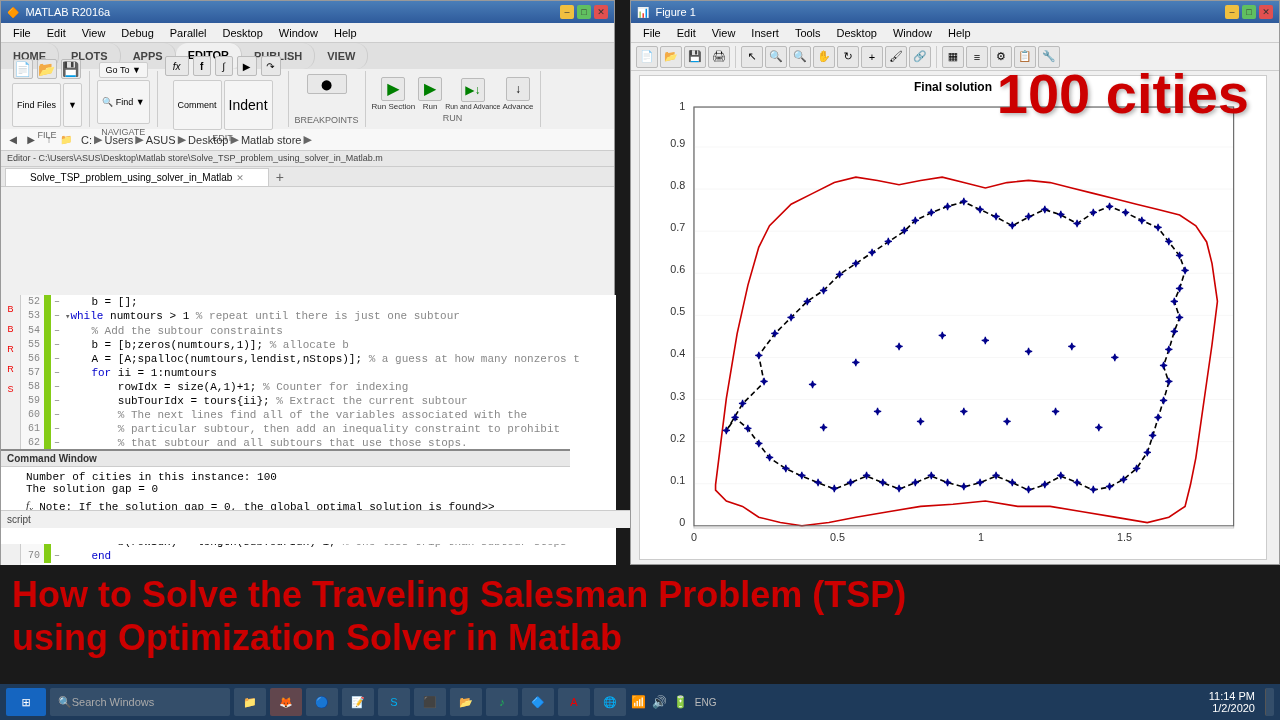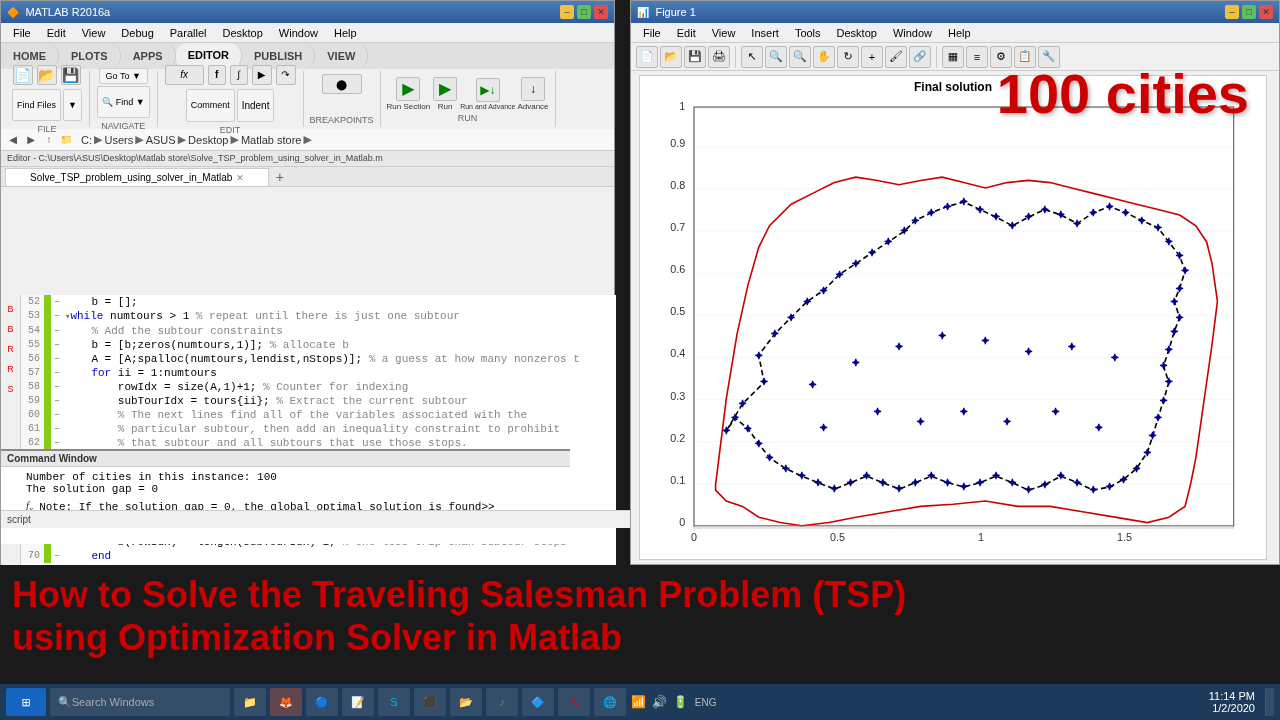--- a/index.html
+++ b/index.html
@@ -20,21 +20,21 @@
 
     
     .matlab-menubar { height: 20px; background: #f0f0f0; display: flex; align-items: center; border-bottom: 1px solid #ccc; font-size: 11px; padding: 0 4px; }
     .menu-item { padding: 0 8px; cursor: pointer; height: 100%; display: flex; align-items: center; }
     .toolbar-tabs { display: flex; height: 26px; background: #e0e0e0; }
     .toolbar-tab { padding: 0 12px; display: flex; align-items: center; font-size: 11px; font-weight: bold; cursor: pointer; color: #444; border-right: 1px solid #ccc; border-radius: 12px; }
     .toolbar-tab.active { background: #f0f0f0; color: #000; border-bottom: 2px solid #f0f0f0; }
     .toolbar-row { display: flex; align-items: center; padding: 2px 4px; height: 60px; }
     .toolbar-group { display: flex; flex-direction: column; align-items: center; padding: 2px 6px; border-right: 1px solid #ccc; height: 56px; justify-content: center; }
     .toolbar-group-label { font-size: 9px; color: #666; margin-top: 2px; }
-    .toolbar-btn { background: #f5f5f5; border: 1px solid #ccc; border-radius: 2px; padding: 10px 4px; font-size: 10px; cursor: pointer; display: flex; align-items: center; margin: 1px; }
+    .toolbar-btn { background: #f5f5f5; border: 1px solid #ccc; border-radius: 2px; padding: 16px 4px; font-size: 10px; cursor: pointer; display: flex; align-items: center; margin: 1px; }
     .toolbar-btn-icon { width: 20px; height: 20px; background: #e8e8e8; border: 1px solid #bbb; border-radius: 2px; margin: 1px; display: flex; align-items: center; justify-content: center; font-size: 11px; cursor: pointer; }
 
     
     .nav-bar { height: 22px; background: #f8f8f8; border-bottom: 1px solid #ccc; display: flex; align-items: center; padding: 0 4px; font-size: 11px; }
     .nav-btn { width: 16px; height: 16px; display: flex; align-items: center; justify-content: center; cursor: pointer; margin-right: 2px; font-size: 10px; color: #555; }
     .nav-path { display: flex; align-items: center; font-size: 11px; color: #333; margin-left: 4px; }
     .nav-sep { margin: 0 2px; color: #666; }
 
     
     .editor-tabs { height: 20px; background: #e8e8e8; display: flex; align-items: flex-end; border-bottom: 1px solid #ccc; padding-left: 4px; }
@@ -147,29 +147,29 @@
           <div class="toolbar-btn" style="font-size:9px; padding:2px 6px;">Go To ▼</div>
         </div>
         <div style="display:flex; margin-top:0;">
           <div class="toolbar-btn" style="font-size:9px;">🔍 Find ▼</div>
         </div>
         <div class="toolbar-group-label">NAVIGATE</div>
       </div>
 
       <div class="toolbar-group">
         <div style="display:flex; align-items:center; gap:2px;">
-          <div class="toolbar-btn-icon" style="font-size:10px; font-style:italic; width:39px;">fx</div>
+          <div class="toolbar-btn-icon" style="font-size:10px; font-style:italic; width:24px;">fx</div>
           <div class="toolbar-btn-icon" style="font-size:10px; font-weight:bold; width:18px;">f</div>
           <div class="toolbar-btn-icon" style="font-size:10px; width:18px;">∫</div>
           <div class="toolbar-btn-icon" style="font-size:10px;">▶</div>
           <div class="toolbar-btn-icon" style="font-size:10px;">↷</div>
         </div>
         <div style="display:flex; margin-top:2px;">
           <div class="toolbar-btn" style="font-size:9px;">Comment</div>
-          <div class="toolbar-btn" style="font-size:10px;text-align:right;">Indent</div>
+          <div class="toolbar-btn" style="font-size:14px;text-align:right;">Indent</div>
         </div>
         <div class="toolbar-group-label" style="font-size:9px; color:#666;">EDIT</div>
       </div>
 
       <div class="toolbar-group">
         <div style="display:flex; align-items:center;">
           <div class="toolbar-btn-icon" style="font-size:10px; width:40px;">⬤</div>
         </div>
         <div class="toolbar-group-label" style="font-size:9px; margin-top:20px;">BREAKPOINTS</div>
       </div>

